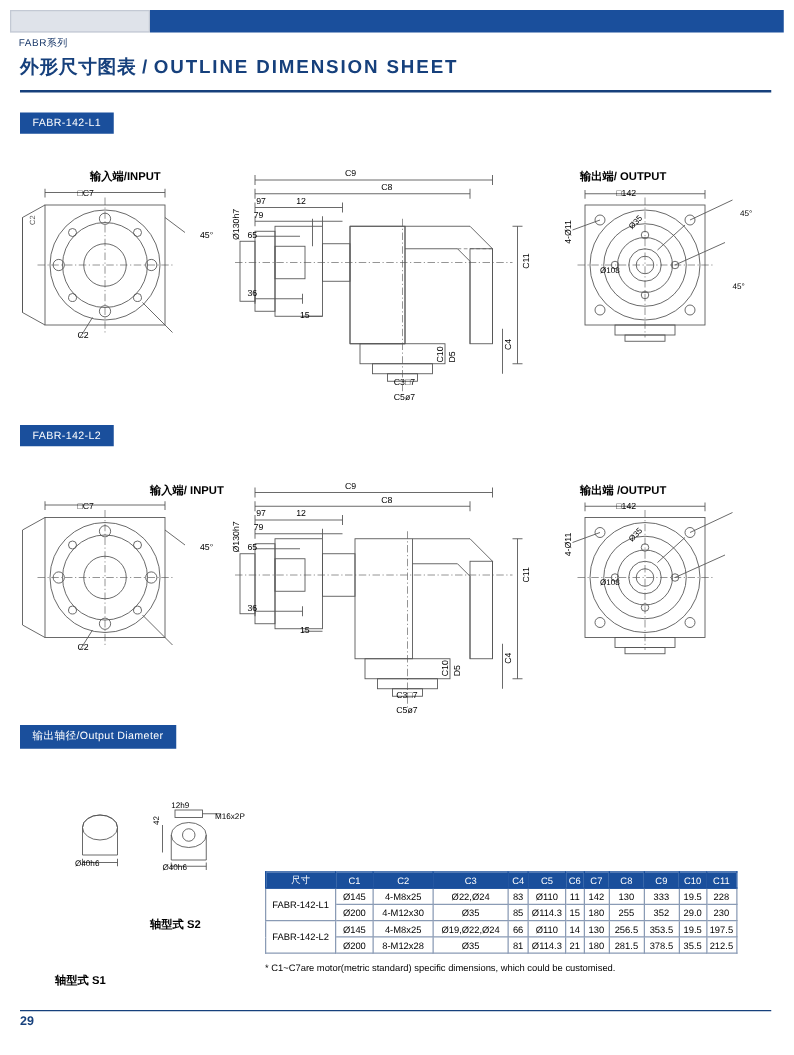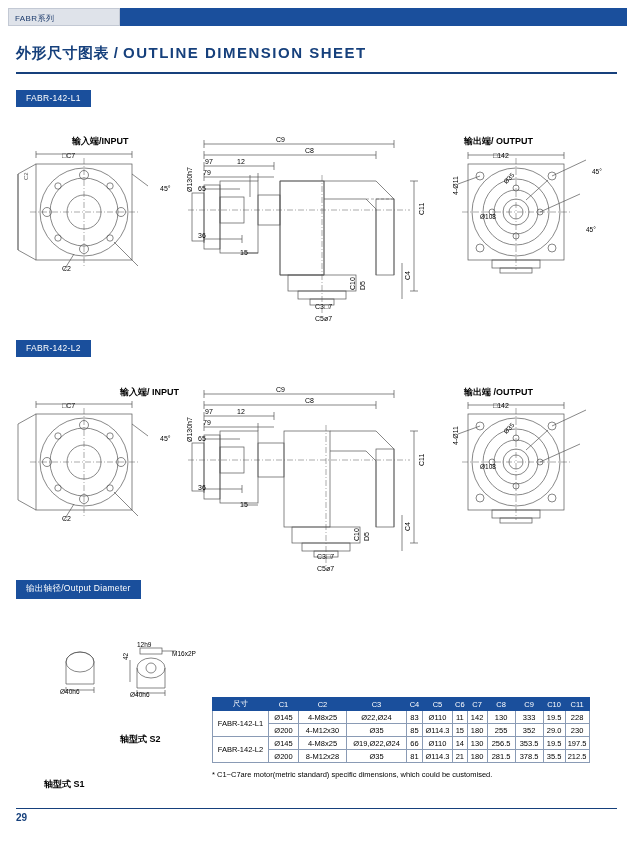--- a/index.html
+++ b/index.html
@@ -14,21 +14,21 @@
   }
   
   .hdr {
     position:absolute; top:8px; left:0; width:635px; height:20px;
   }
   .hdr-left {
     position:absolute; left:8px; top:0; width:112px; height:18px;
     background:#dfe3ea; border:1px solid #c3c9d4;
   }
   .hdr-left span {
-    display:block; font-size:8px; color:#1b3a6b; padding:4px 0 0 6px; letter-spacing:.4px;
+    display:block; font-size:8px; color:#1b3a6b; padding:20px 0 0 6px; letter-spacing:.4px;
   }
   .hdr-right {
     position:absolute; left:120px; top:0; width:507px; height:18px;
     background:#1a4f9c;
   }
   
   .title {
     position:absolute; top:44px; left:16px;
     font-size:15px; font-weight:bold; color:#16407c; letter-spacing:.5px;
   }

